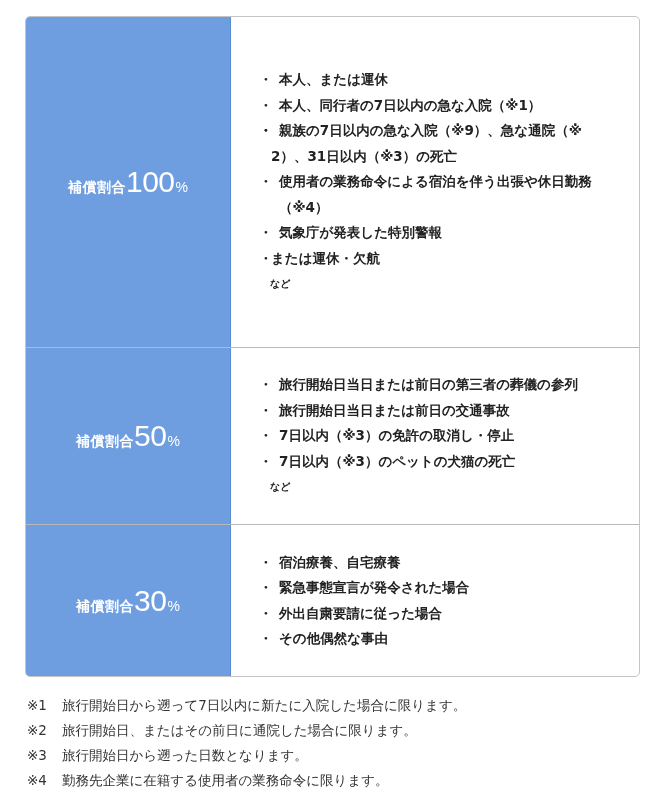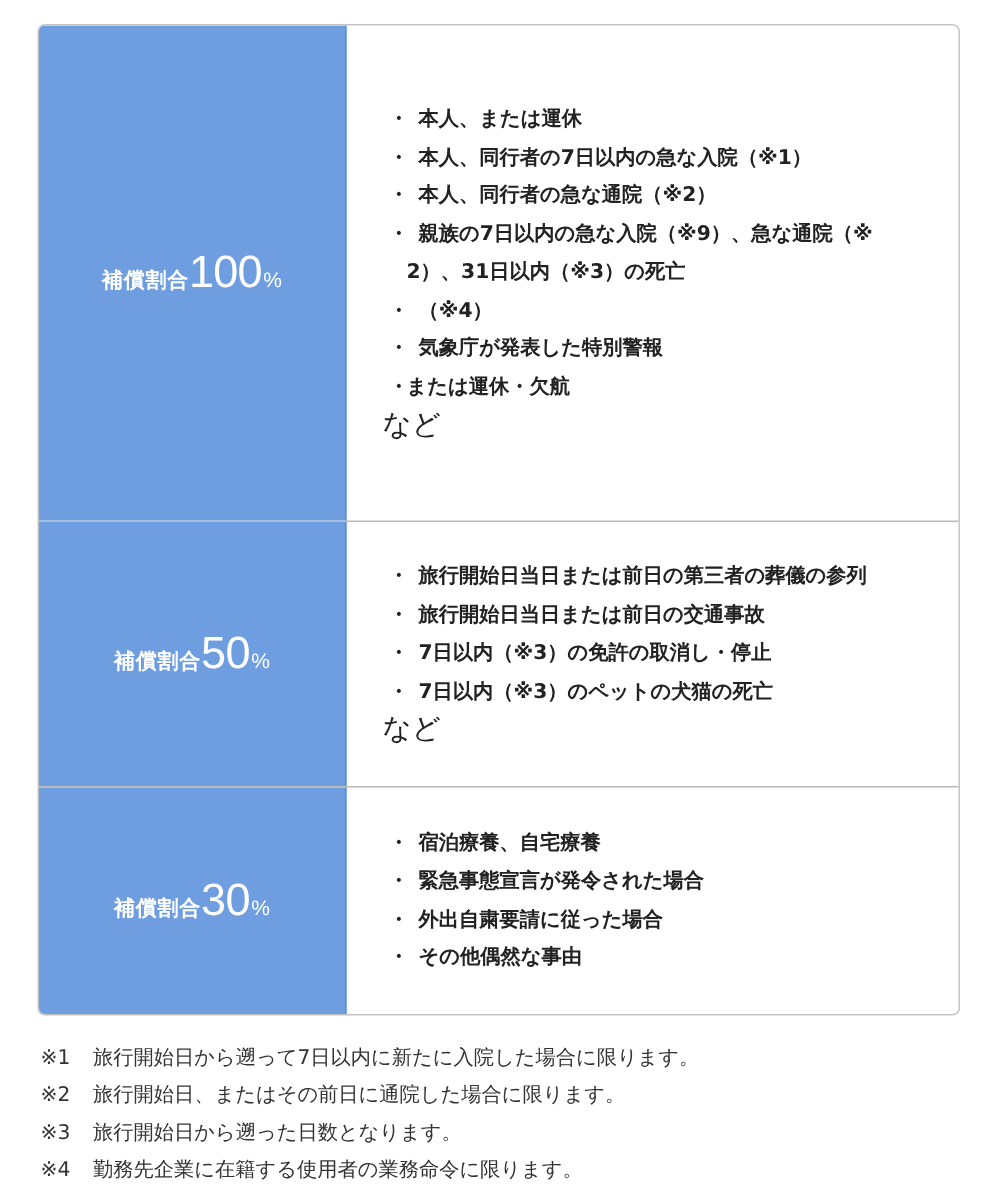--- a/index.html
+++ b/index.html
@@ -93,24 +93,25 @@
   .list li .bullet {
     position: absolute;
     left: 4px;
     top: 0;
   }
   .list li .cont {
     display: block;
     margin-left: -8px;
   }
   .etc {
-    font-size: 19px;
-    font-weight: normal;
+    font-size: 10px;
+    font-weight: bold;
     line-height: 25.5px;
     color: #222222;
+    margin-left: 15px;
   }
   .footnotes {
     position: absolute;
     left: 27px;
     top: 693px;
     margin: 0;
     padding: 0;
     list-style: none;
   }
   .footnotes li {
@@ -134,23 +135,23 @@
       <div class="label-inner">
         <span class="label-text">補償割合</span>
         <span><span class="pct-num">100</span><span class="pct-sign">%</span></span>
       </div>
     </div>
     <div class="content-cell">
       <div>
         <ul class="list">
           <li><span class="bullet">・</span><span>本人、または運休</span></li>
           <li><span class="bullet">・</span><span>本人、同行者の7日以内の急な入院（※1）</span></li>
-          <li><span class="bullet">・</span><span>本人、同行者の急な通院（※2）</span></li>
+          <li><span class="bullet">・</span></li>
           <li><span class="bullet">・</span><span>親族の7日以内の急な入院（※9）、急な通院（※</span><span class="cont">2）、31日以内（※3）の死亡</span></li>
-          <li><span class="bullet">・</span><span class="cont" style="margin-left:0">（※4）</span></li>
+          <li><span class="bullet">・</span><span>使用者の業務命令による宿泊を伴う出張や休日勤務</span><span class="cont" style="margin-left:0">（※4）</span></li>
           <li><span class="bullet">・</span><span>気象庁が発表した特別警報</span></li>
           <li><span class="bullet">・</span><span class="cont">または運休・欠航</span></li>
         </ul>
         <div class="etc">など</div>
       </div>
     </div>
   </div>
 
   <div class="row r50">
     <div class="label-cell">

